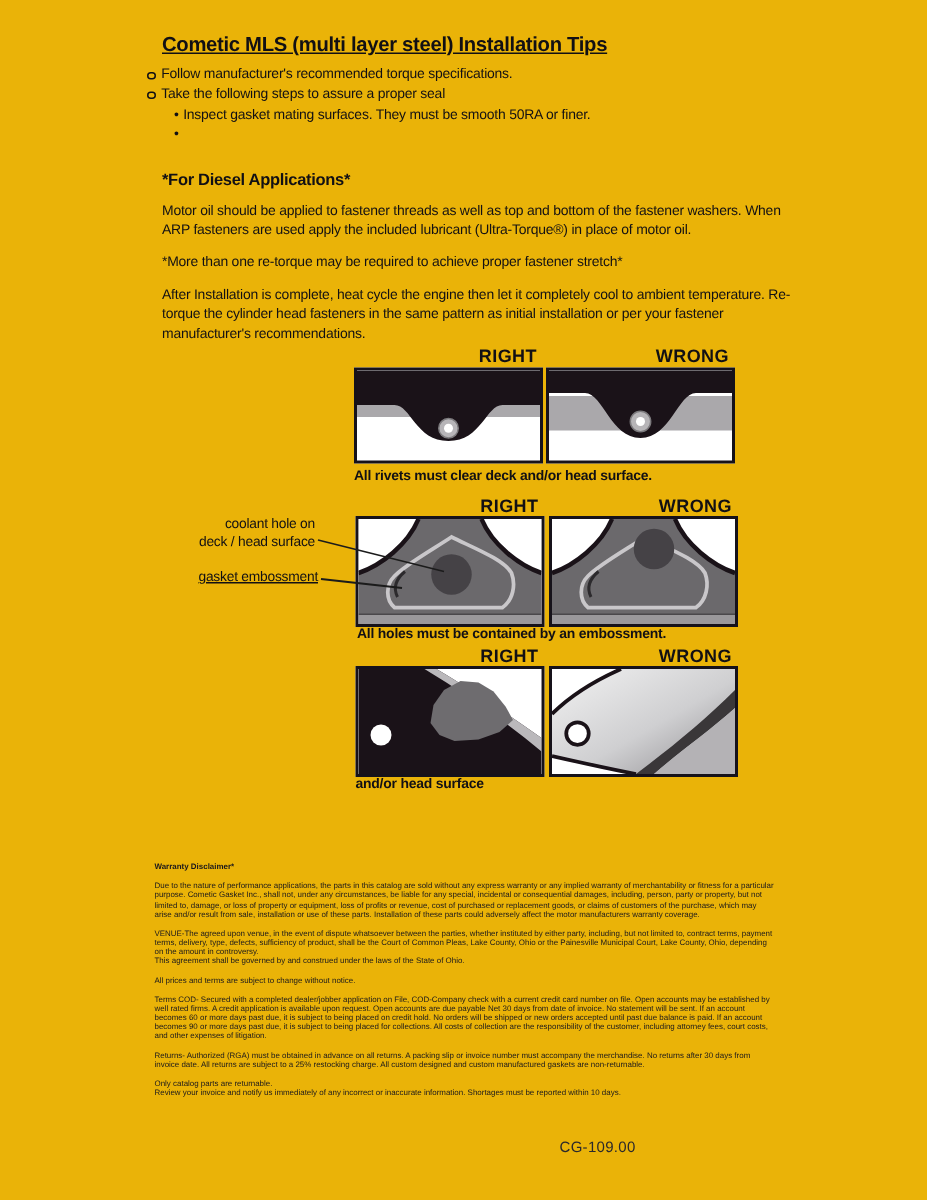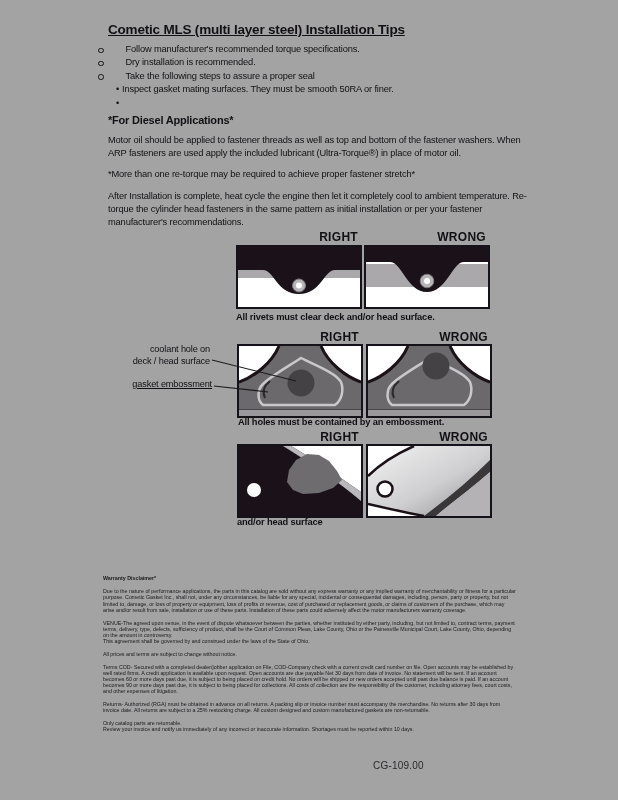--- a/index.html
+++ b/index.html
@@ -1,27 +1,27 @@
 <!DOCTYPE html>
 <html><head>
 <meta charset="utf-8">
 <style>
   html,body { margin:0; padding:0; background:#ffffff; }
   #page {
-    position:relative; width:618px; height:800px; background:#a3a3a3;
+    position:relative; width:618px; height:800px; background:#eab308;
     font-family:"Liberation Sans","DejaVu Sans",sans-serif; color:#121014;
     overflow:hidden;
   }
   .abs { position:absolute; }
 
   
   #doc-title { left:108px; top:22px; font-size:13.5px; font-weight:bold;
     text-decoration:underline; letter-spacing:-0.2px; }
   #tips { left:98px; top:43px; width:430px; font-size:9.3px; letter-spacing:-0.15px; }
-  .tip-item { display:flex; line-height:13.4px;gap:18px; }
+  .tip-item { display:flex; line-height:13.4px; }
   .ring { width:3.5px; height:3.5px; border:1px solid #121014; border-radius:50%;
     display:inline-block; margin:4.5px 4px 0 0; flex:0 0 auto; }
   .sub-item { display:flex; line-height:13.4px; padding-left:18px; }
   .dot { margin:0 3px 0 0; }
 
   
   #diesel { left:108px; top:114px; width:422px; font-size:9.3px; letter-spacing:-0.15px; }
   #diesel h3 { font-size:11px; margin:0 0 8px 0; letter-spacing:-0.2px; }
   #diesel p { margin:0 0 8px 0; line-height:13.2px; }
 
@@ -44,24 +44,20 @@
 <body>
 
 <div id="page">
 
   <div class="abs" id="doc-title">Cometic MLS (multi layer steel) Installation Tips</div>
 
   <div class="abs" id="tips">
     <div class="tip-item">
       <span class="ring"></span>
       <span>Follow manufacturer's recommended torque specifications.</span>
-    </div>
-    <div class="tip-item">
-      <span class="ring"></span>
-      <span>Dry installation is recommended.</span>
     </div>
     <div class="tip-item">
       <span class="ring"></span>
       <span>Take the following steps to assure a proper seal</span>
     </div>
     <div class="sub-item">
       <span class="dot">•</span>
       <span>Inspect gasket mating surfaces.  They must be smooth 50RA or finer.</span>
     </div>
     <div class="sub-item">

